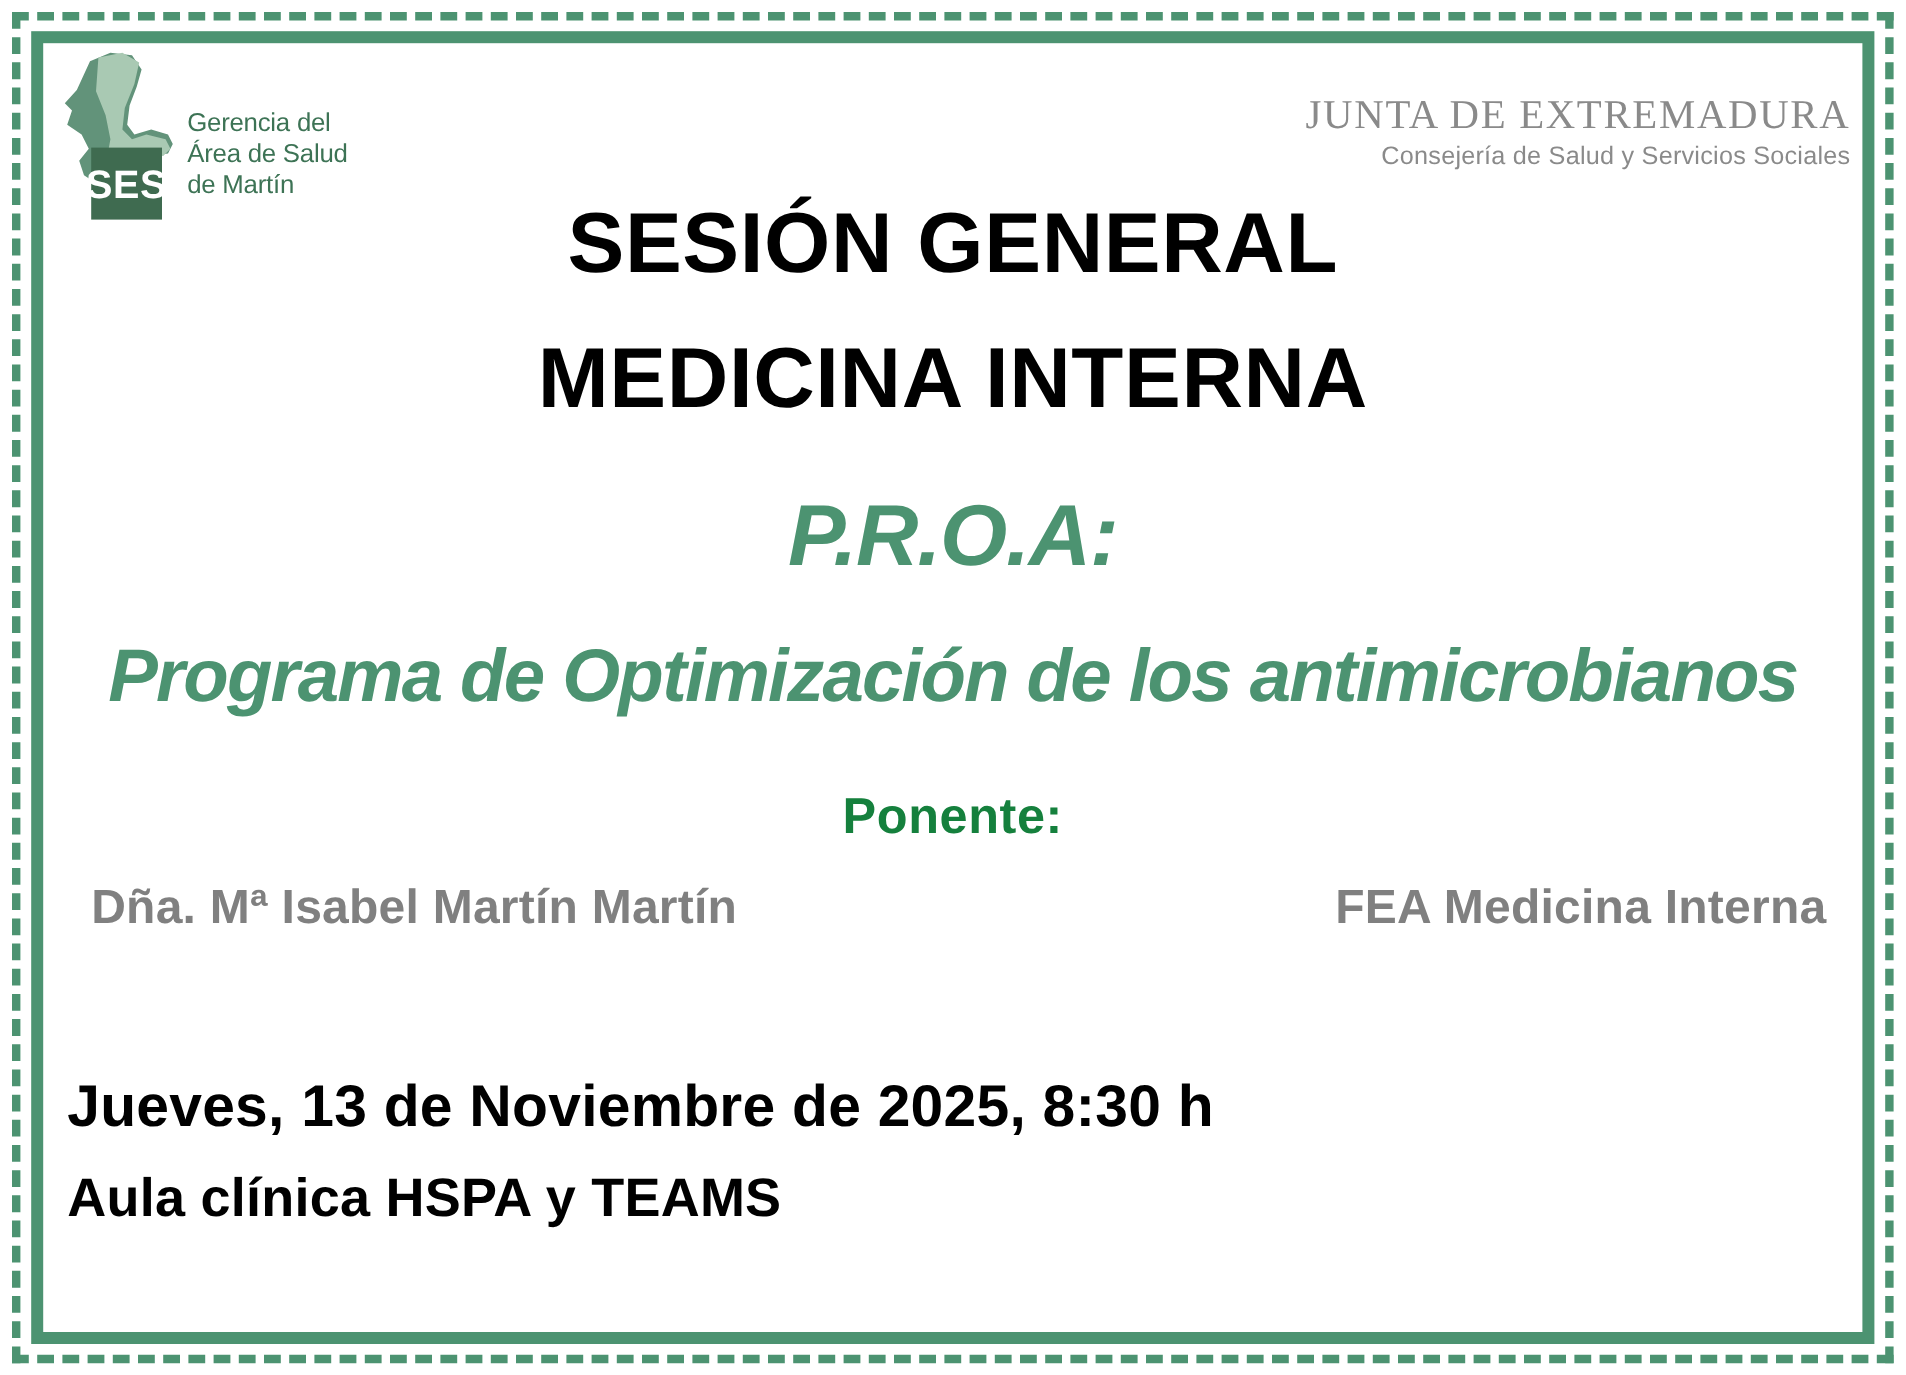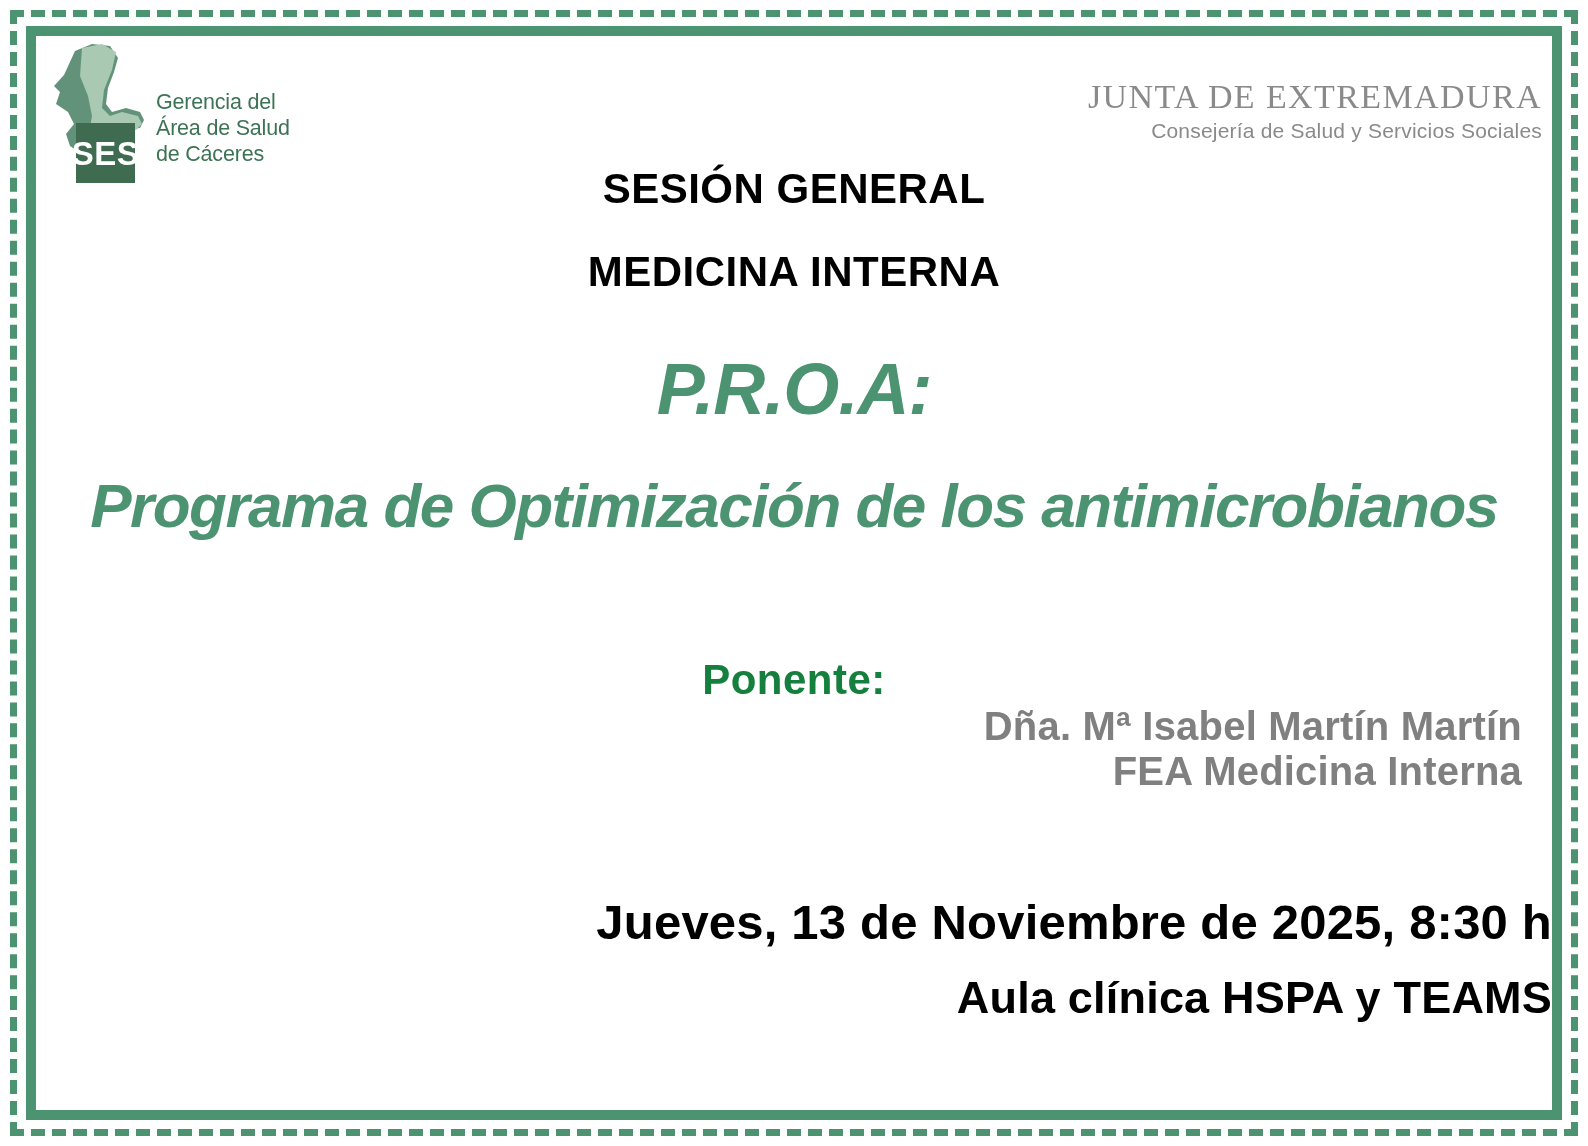--- a/index.html
+++ b/index.html
@@ -109,21 +109,21 @@
   .head-block {
     position: absolute;
     left: 0;
     right: 0;
     top: 132px;
     text-align: center;
   }
   .h-black {
     font-family: "Liberation Sans", sans-serif;
     font-weight: bold;
-    font-size: 42px;
+    font-size: 71px;
     color: #000000;
     letter-spacing: 0.5px;
     line-height: 1;
   }
   .h-black.line2 { margin-top: 41px; }
 
   .h-green-main {
     margin-top: 60px;
     font-family: "Liberation Sans", sans-serif;
     font-weight: bold;
@@ -154,43 +154,43 @@
     text-align: center;
     font-weight: bold;
     font-size: 42px;
     color: #15803d;
     letter-spacing: 0.5px;
   }
   .speaker-row {
     position: absolute;
     left: 40px;
     right: 30px;
-    top: 668px;
+    top: 698px;
     display: flex;
     justify-content: space-between;
-    align-items: flex-end;
-    flex-direction: column;
+    align-items: flex-start;
   }
   .speaker-name,
   .speaker-role {
     font-weight: bold;
     font-size: 40px;
     color: #808080;
     letter-spacing: 0.2px;
     white-space: nowrap;
   }
   .speaker-role { }
 
   
   .datetime-block {
     position: absolute;
     left: 0;
     right: 0;
     top: 862px;
-    text-align: right;
+    text-align: left;
+    padding-left: 20px;
   }
   .dt-line1 {
     font-weight: bold;
     font-size: 49px;
     color: #000000;
     line-height: 1;
     letter-spacing: 0.2px;
   }
   .dt-line2 {
     margin-top: 28px;
@@ -223,21 +223,21 @@
                L70 70 L86 74 L90 82 L84 88 L66 86 L54 92 L50 110 L38 118 L28 112
                L36 96 L40 74 L36 54 L28 34 Z"></path>
 
           <rect x="24" y="81" width="59" height="60" fill="#3f6b50"></rect>
           <text x="53.5" y="123" text-anchor="middle" font-family="Liberation Sans, sans-serif" font-size="33" font-weight="bold" fill="#ffffff" letter-spacing="0.5">SES</text>
         </svg>
       </div>
       <div class="ses-text">
         <div>Gerencia del</div>
         <div>Área de Salud</div>
-        <div>de Cáceres</div>
+        <div>de Martín</div>
       </div>
     </div>
 
     <div class="logo-junta">
       <div class="junta-main">JUNTA DE EXTREMADURA</div>
       <div class="junta-sub">Consejería de Salud y Servicios Sociales</div>
     </div>
 
     <div class="head-block">
       <div class="h-black line1">SESIÓN GENERAL</div>

